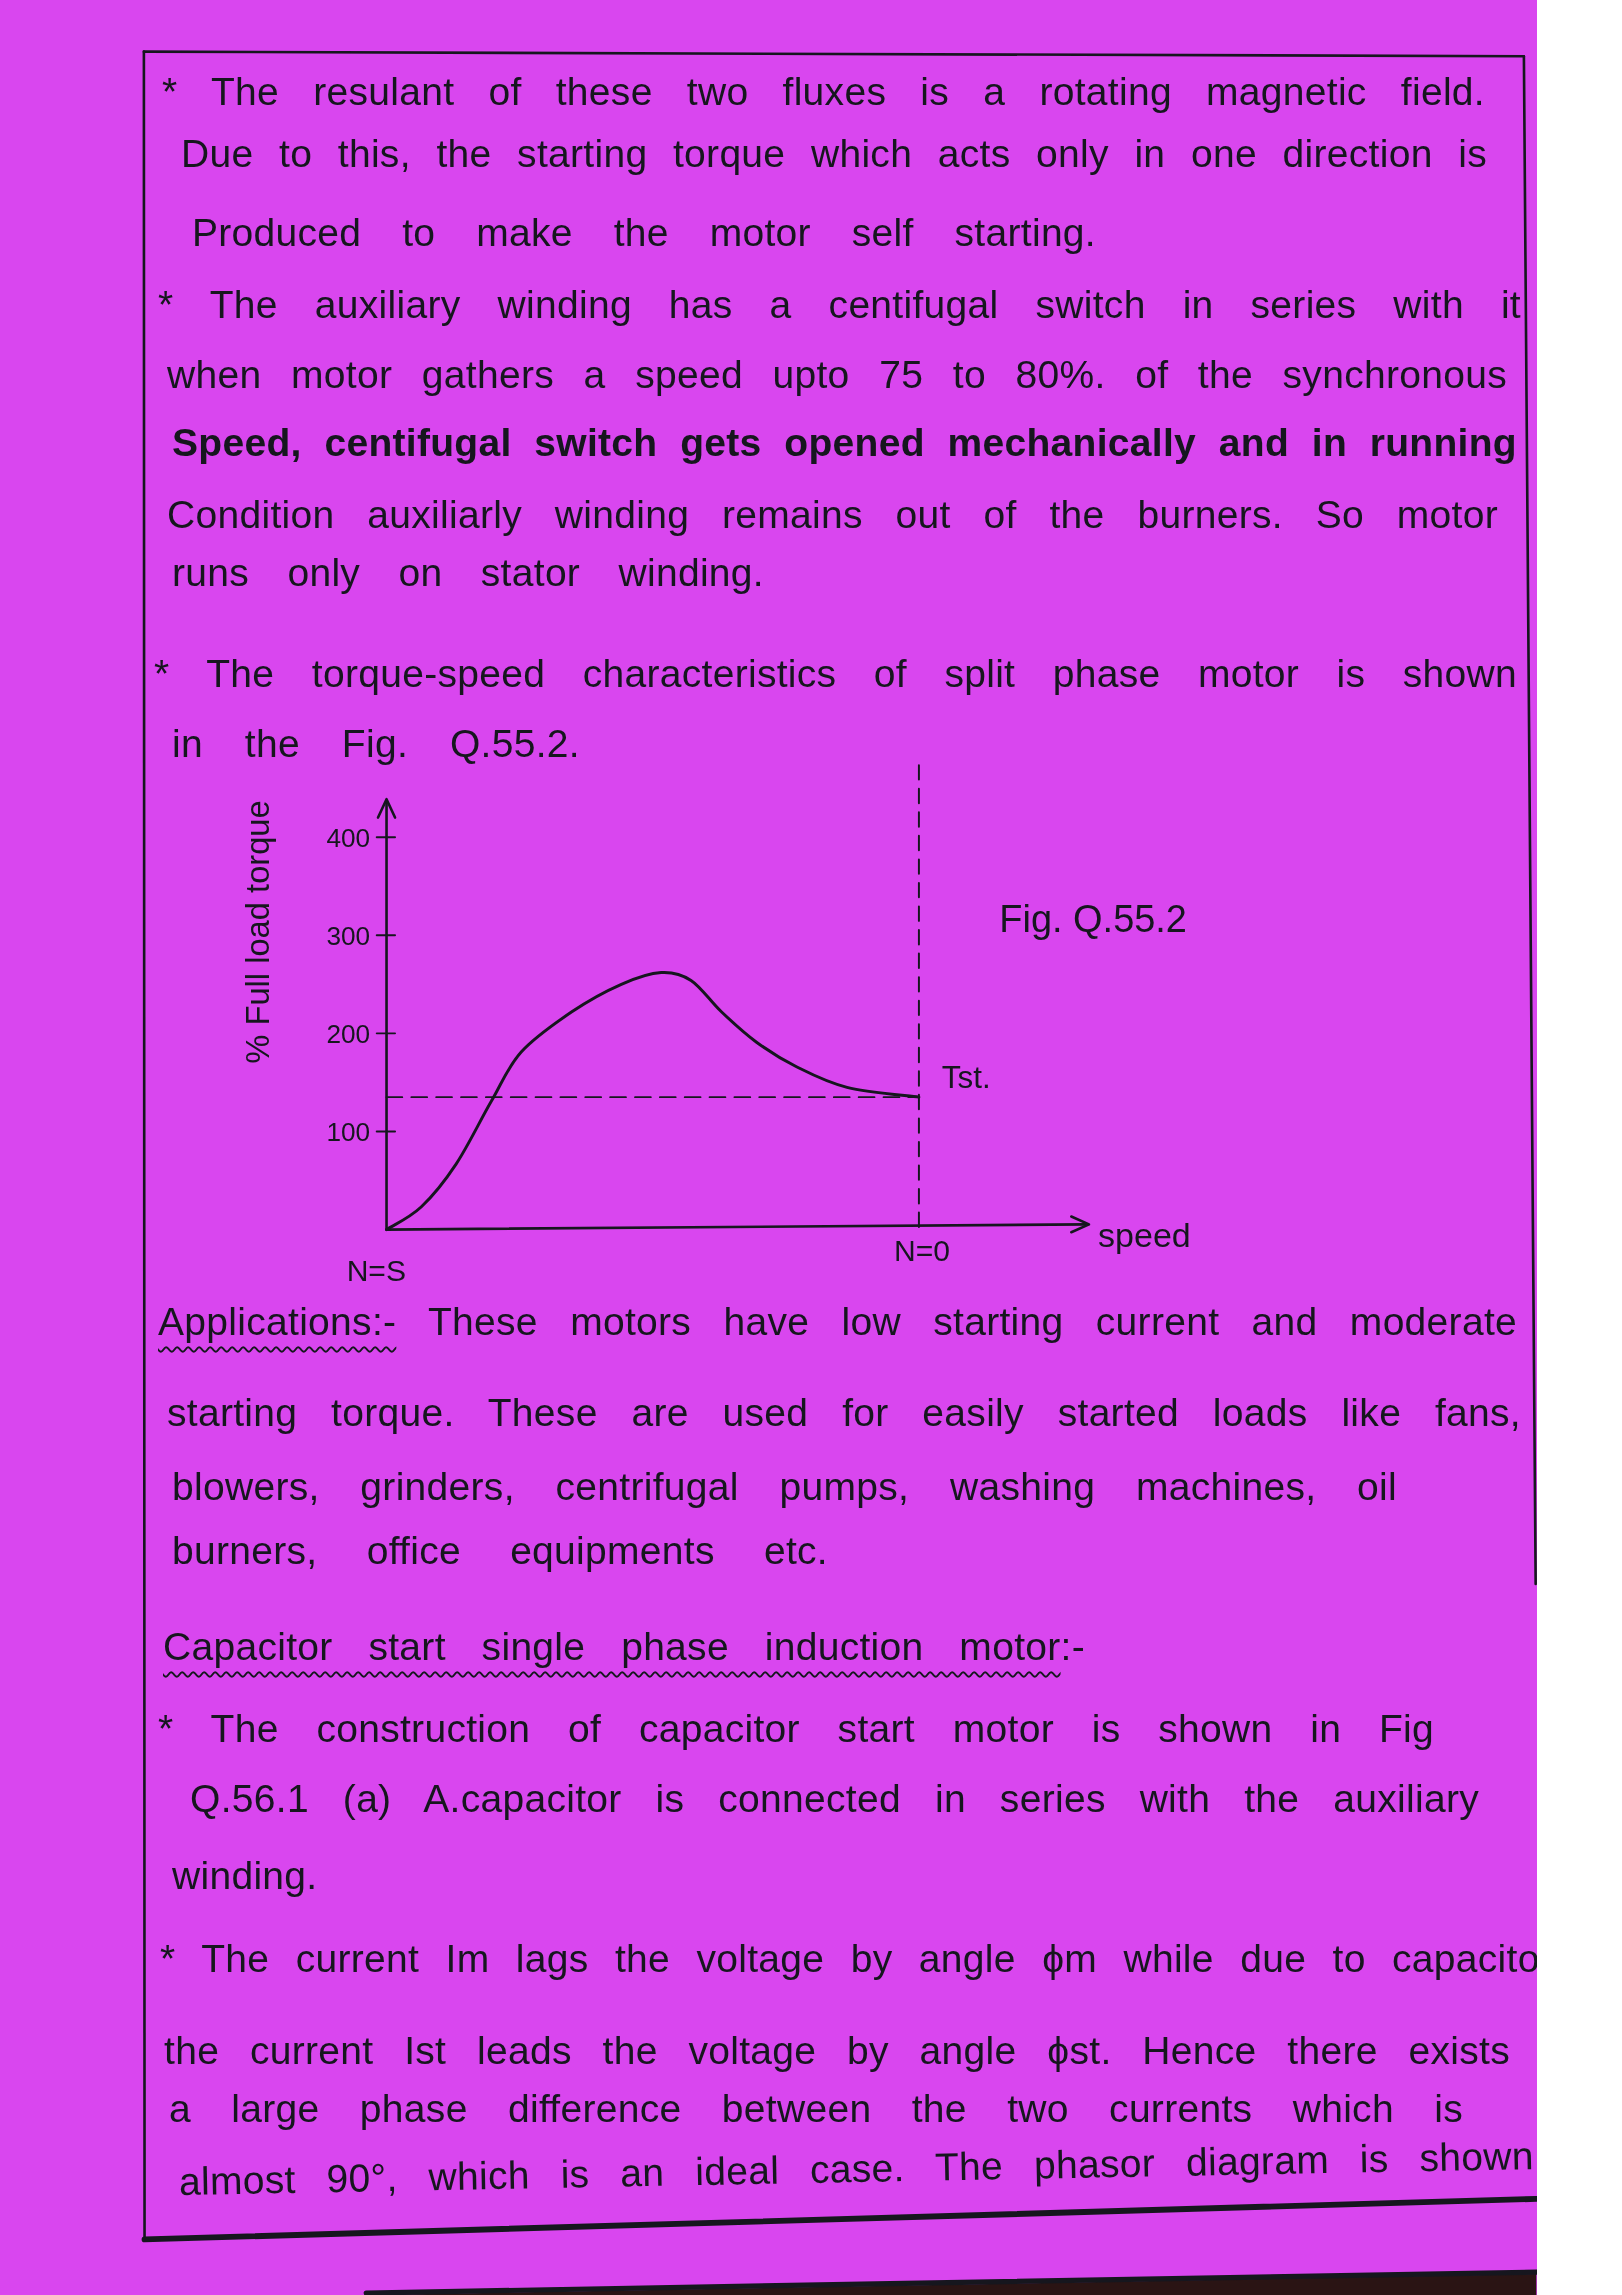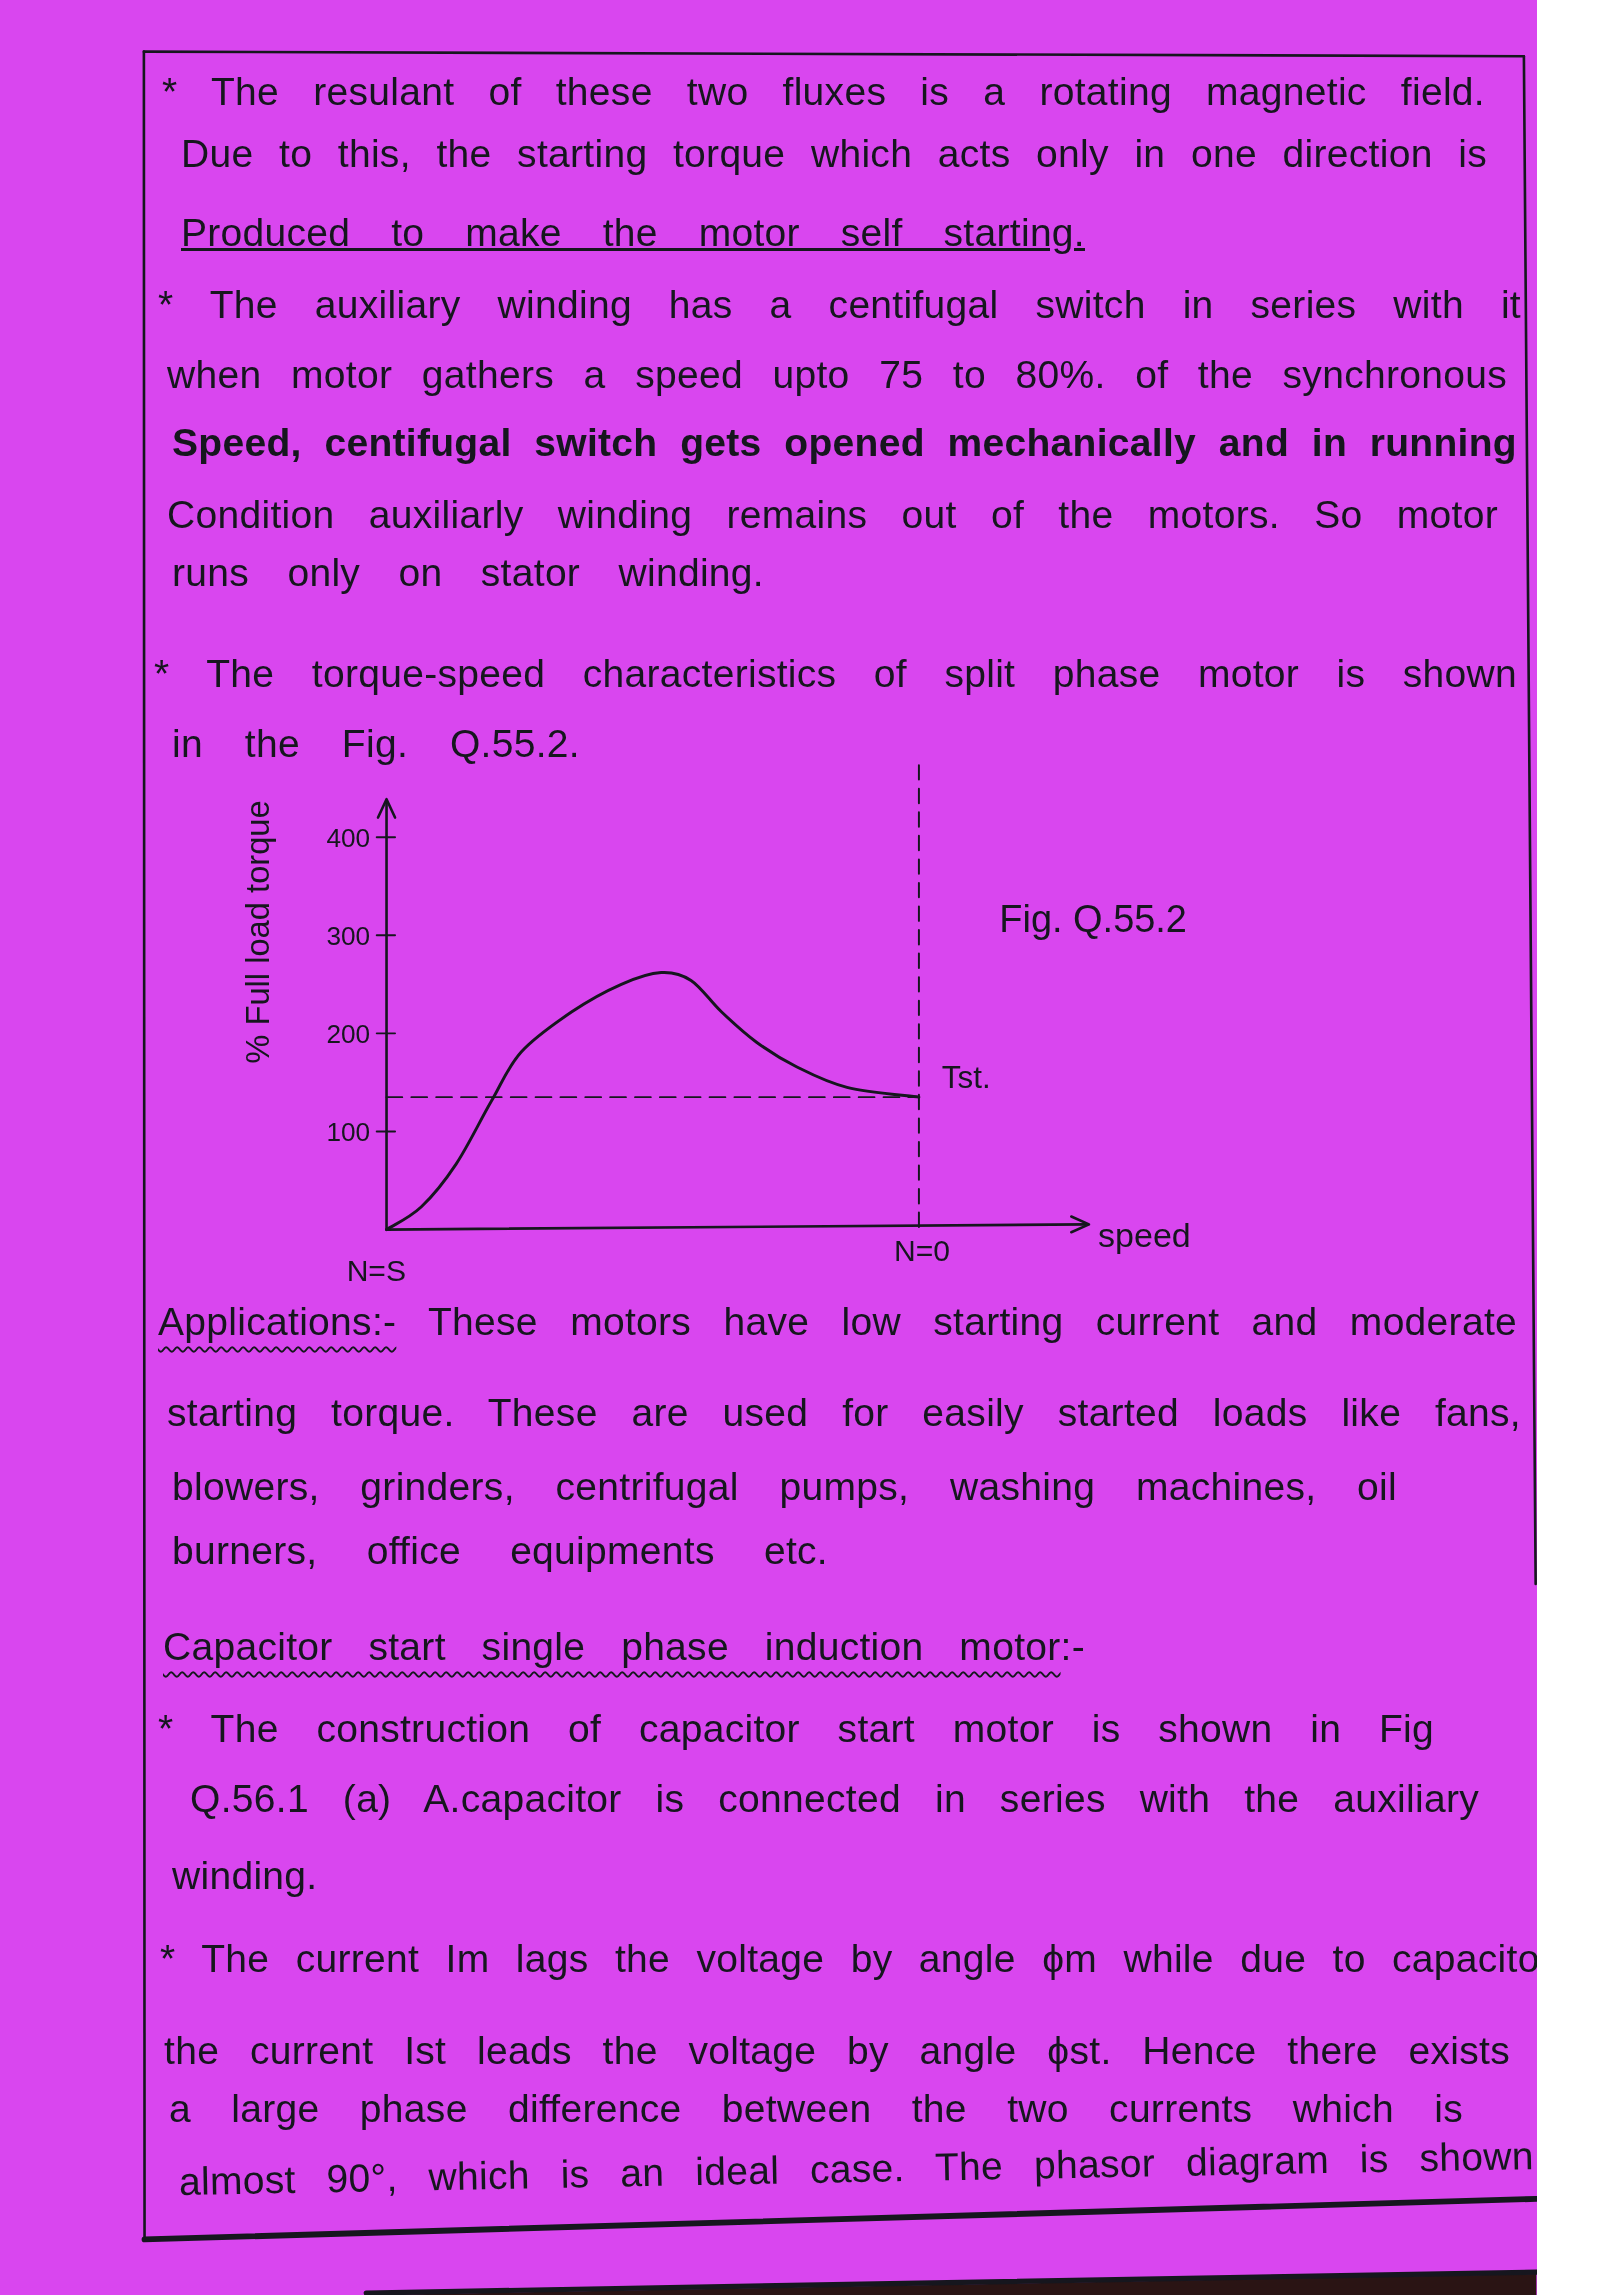--- a/index.html
+++ b/index.html
@@ -27,27 +27,27 @@
 </style>
 </head>
 <body>
 
 <div class="page">
 
   <div>
     <div>
       <div class="ln" style="left:162px; top:72px; width:1323px;">* The resulant of these two fluxes is a rotating magnetic field.</div>
       <div class="ln" style="left:181px; top:134px; width:1306px;">Due to this, the starting torque which acts only in one direction is</div>
-      <div class="ln" style="left:181px; top:213px; width:904px;text-decoration:underline;">Produced to make the motor self starting.</div>
+      <div class="ln" style="left:192px; top:213px; width:904px;">Produced to make the motor self starting.</div>
     </div>
     <div>
       <div class="ln" style="left:158px; top:285px; width:1363px;">* The auxiliary winding has a centifugal switch in series with it</div>
       <div class="ln" style="left:167px; top:355px; width:1340px;">when motor gathers a speed upto 75 to 80%. of the synchronous</div>
       <div class="ln" style="left:172px; top:423px; width:1345px;font-weight:bold;">Speed, centifugal switch gets opened mechanically and in running</div>
-      <div class="ln" style="left:167px; top:495px; width:1331px;">Condition auxiliarly winding remains out of the motors. So motor</div>
+      <div class="ln" style="left:167px; top:495px; width:1331px;">Condition auxiliarly winding remains out of the burners. So motor</div>
       <div class="ln" style="left:172px; top:553px; width:592px;">runs only on stator winding.</div>
     </div>
     <div>
       <div class="ln" style="left:154px; top:654px; width:1363px;">* The torque-speed characteristics of split phase motor is shown</div>
       <div class="ln" style="left:172px; top:724px; width:408px;">in the Fig. Q.55.2.</div>
     </div>
   </div>
 
   <div>
     <div class="ln" style="left:158px; top:1302px; width:1359px;">

